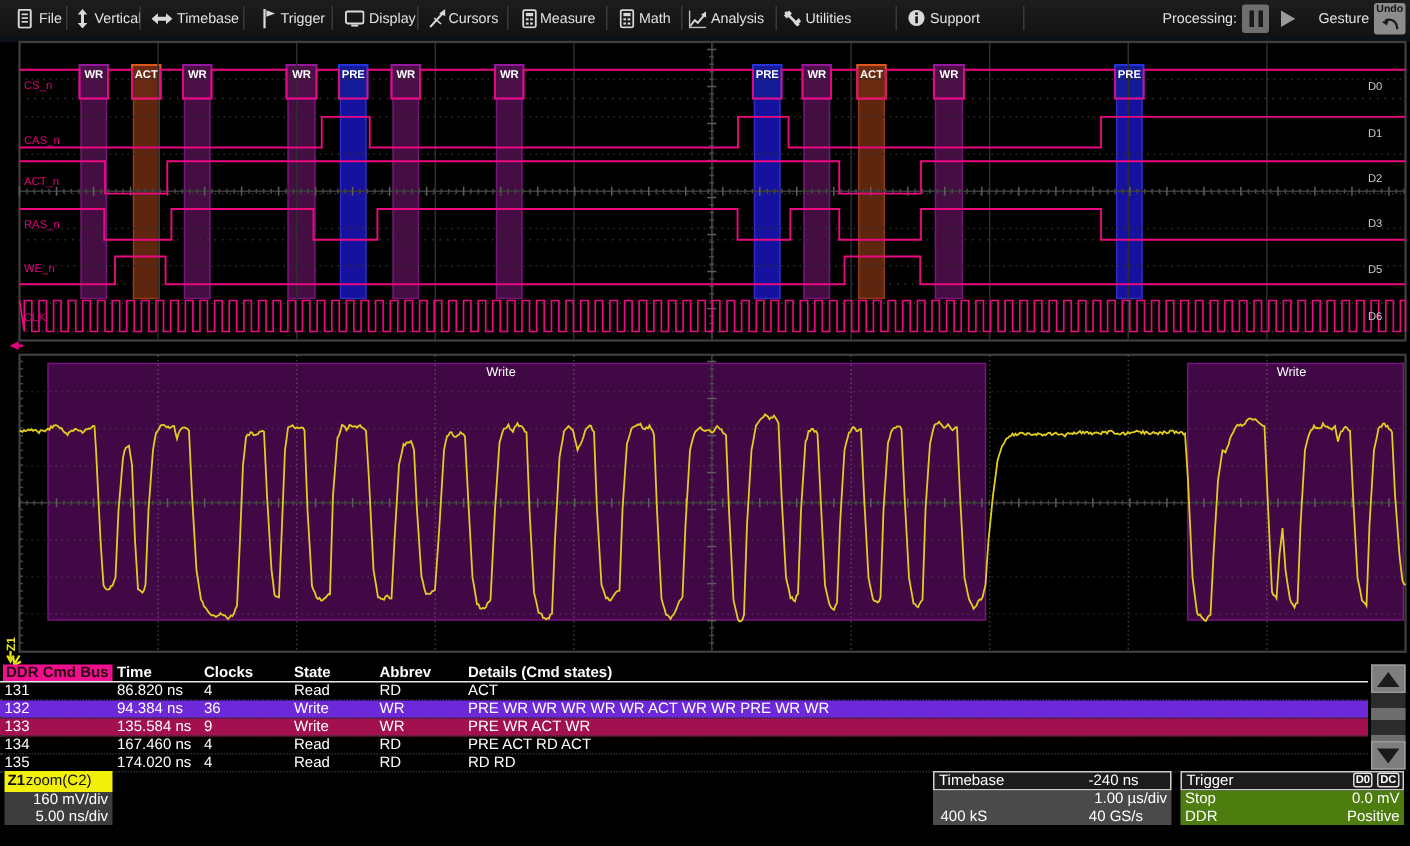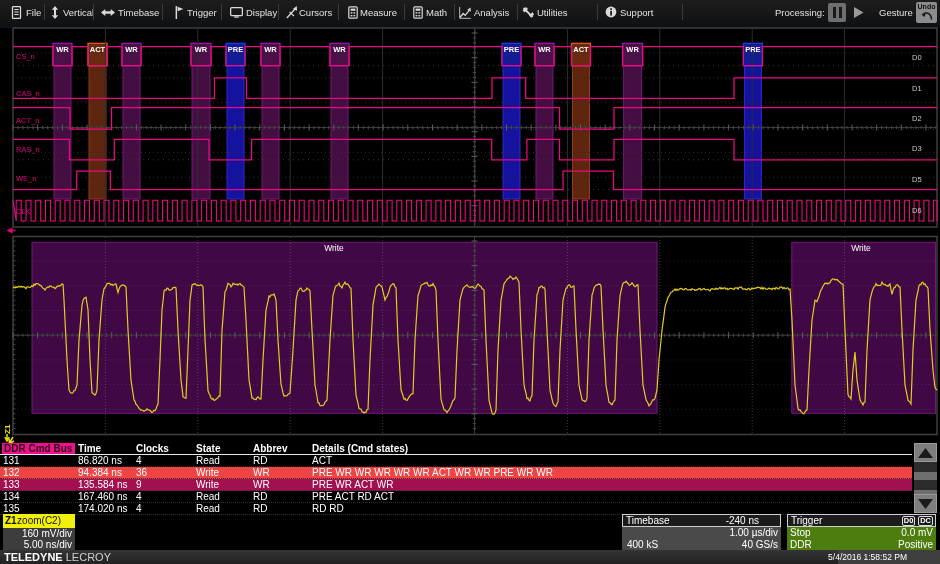--- a/index.html
+++ b/index.html
@@ -749,21 +749,21 @@
   <div class="hdr" style="left:312px">Details (Cmd states)</div>
   <div style="position:absolute;left:0;top:11px;width:912px;height:1px;background:#e8e8e8;"></div>
   <div class="row" style="top:12.2px;border-bottom:1px dotted #2e2e2e;">
         <div class="cell" style="left:3px">131</div>
         <div class="cell" style="left:78px">86.820 ns</div>
         <div class="cell" style="left:136px">4</div>
         <div class="cell" style="left:196px">Read</div>
         <div class="cell" style="left:253px">RD</div>
         <div class="cell" style="left:312px">ACT</div>
       </div>
-<div class="row" style="top:24.1px;background:#ef4444;border-bottom:1px dotted #2e2e2e;text-align:center;">
+<div class="row" style="top:24.1px;background:#6d28d9;border-bottom:1px dotted #2e2e2e;text-align:center;">
         <div class="cell" style="left:3px">132</div>
         <div class="cell" style="left:78px">94.384 ns</div>
         <div class="cell" style="left:136px">36</div>
         <div class="cell" style="left:196px">Write</div>
         <div class="cell" style="left:253px">WR</div>
         <div class="cell" style="left:312px">PRE WR WR WR WR WR ACT WR WR PRE WR WR</div>
       </div>
 <div class="row" style="top:36.0px;background:#a21050;border-bottom:1px dotted #2e2e2e;">
         <div class="cell" style="left:3px">133</div>
         <div class="cell" style="left:78px">135.584 ns</div>
@@ -804,29 +804,24 @@
 </div>
 
 <div class="dbox" style="left:3px;top:514px;width:72px;height:36px;">
   <div style="height:14px;background:#f2ef0b;color:#111;line-height:14px;"><span style="font-weight:bold;padding-left:2px;">Z1</span><span style="float:right;padding-right:14px;">zoom(C2)</span></div>
   <div style="height:22px;background:#3d3d3d;text-align:right;padding-right:3px;line-height:11px;">160 mV/div<br>5.00 ns/div</div>
 </div>
 <div class="dbox" style="left:622px;top:514px;width:159px;height:36px;">
   <div style="height:13px;background:#1c1c1c;border:1px solid #cfcfcf;line-height:11px;"><span style="padding-left:3px;">Timebase</span><span style="float:right;padding-right:21px;">-240 ns</span></div>
   <div style="height:23px;background:#4a4a4a;line-height:11.5px;">
         <div style="text-align:right;padding-right:3px;">1.00 µs/div</div>
-        <div><span style="padding-left:5px;">400 kS</span><span style="float:right;padding-right:3px;">40 GS/s</span></div>
+        <div><span style="padding-left:5px;">400 kS</span><span style="float:right;padding-right:19px;">40 GS/s</span></div>
       </div>
 </div>
 <div class="dbox" style="left:787px;top:514px;width:149px;height:36px;">
   <div style="height:13px;background:#1c1c1c;border:1px solid #cfcfcf;line-height:11px;"><span style="padding-left:3px;">Trigger</span><span style="float:right;padding-right:2px;"><span style="display:inline-block;border:1px solid #ddd;border-radius:2px;font-size:7.5px;font-weight:bold;padding:0 1px;line-height:8px;vertical-align:1px;">D0</span> <span style="display:inline-block;border:1px solid #ddd;border-radius:2px;font-size:7.5px;font-weight:bold;padding:0 1px;line-height:8px;vertical-align:1px;">DC</span></span></div>
   <div style="height:23px;background:#4d7c0f;line-height:11.5px;">
         <div><span style="padding-left:3px;">Stop</span><span style="float:right;padding-right:3px;">0.0 mV</span></div>
         <div><span style="padding-left:3px;">DDR</span><span style="float:right;padding-right:3px;">Positive</span></div>
       </div>
 </div>
 
-<div id="statusbar">
-  <div style="position:absolute;left:4px;top:1px;font-size:11px;color:#fff;"><span style="font-weight:bold;">TELEDYNE</span> <span style="color:#cfcfcf;">LECROY</span></div>
-  <div style="position:absolute;left:838px;top:0;width:102px;height:14px;background:#3f3f3f;"></div>
-  <div style="position:absolute;right:33px;top:2px;font-size:8.5px;color:#fff;">5/4/2016 1:58:52 PM</div>
-</div>
 
 </div>
 </body></html>

